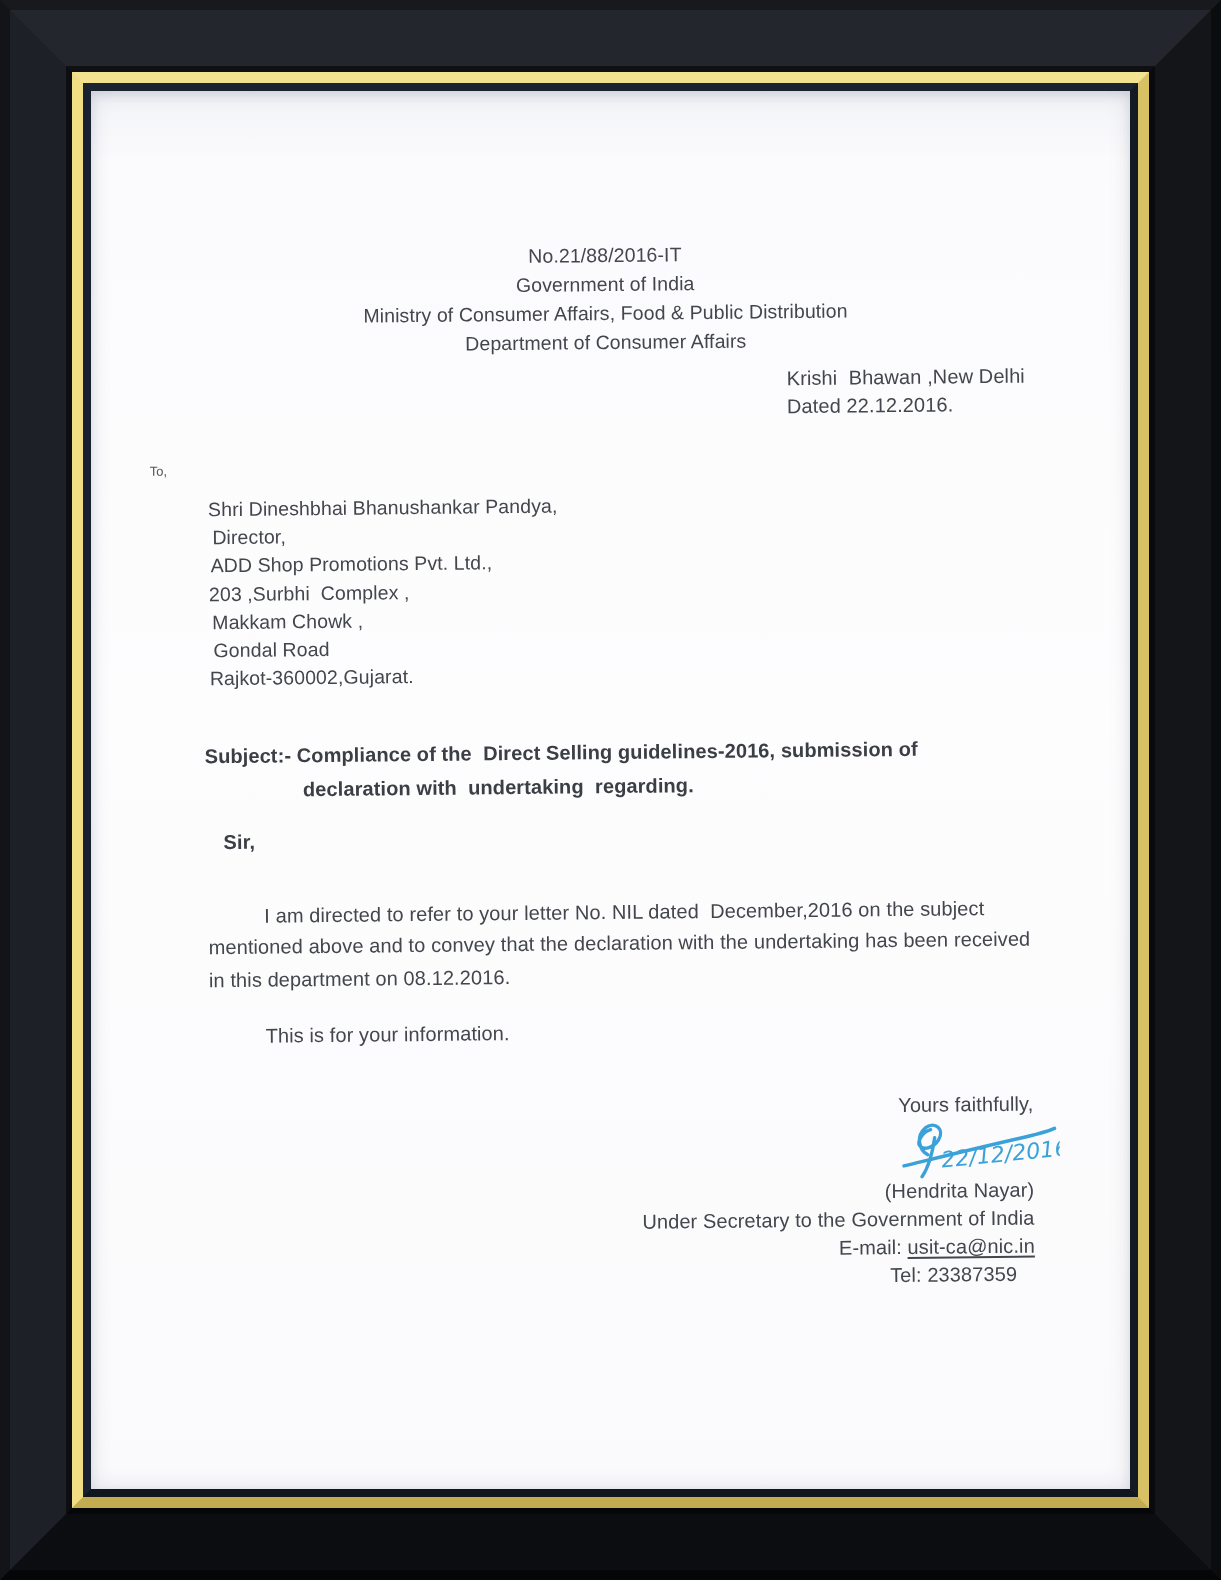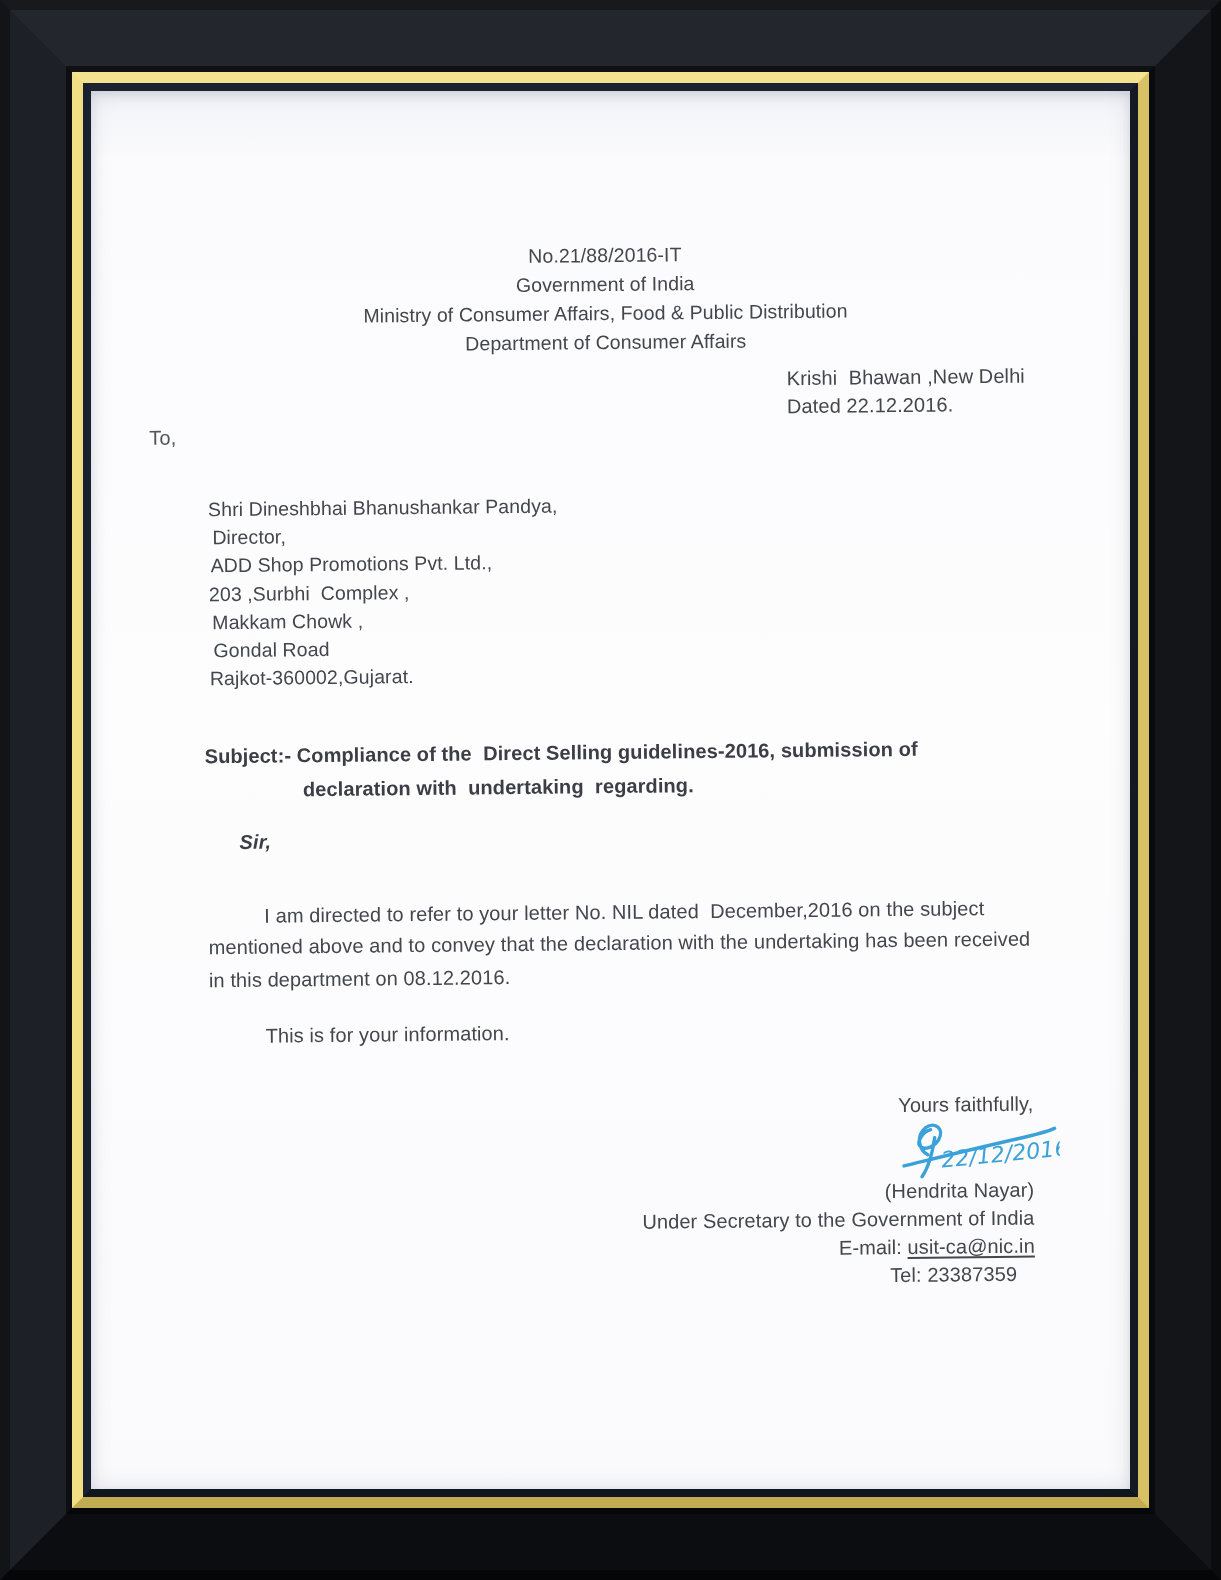--- a/index.html
+++ b/index.html
@@ -54,36 +54,36 @@
           <div>Government of India</div>
           <div>Ministry of Consumer Affairs, Food &amp; Public Distribution</div>
           <div>Department of Consumer Affairs</div>
         </div>
 
         <div class="place-block">
           <div class="place" style="white-space:pre;">Krishi  Bhawan ,New Delhi</div>
           <div>Dated 22.12.2016.</div>
         </div>
 
-        <div class="t" style="left:62px;top:331px;font-size:20px;color:#52555c;">To,</div>
+        <div class="t" style="left:62px;top:368px;font-size:13px;color:#52555c;">To,</div>
 
         <div class="recipient-block">
           <div style="white-space:pre;">Shri Dineshbhai Bhanushankar Pandya,</div>
           <div style="white-space:pre;padding-left:4px;">Director,</div>
           <div style="white-space:pre;padding-left:2px;">ADD Shop Promotions Pvt. Ltd.,</div>
           <div style="white-space:pre;">203 ,Surbhi  Complex ,</div>
           <div style="white-space:pre;padding-left:3px;">Makkam Chowk ,</div>
           <div style="white-space:pre;padding-left:4px;">Gondal Road</div>
           <div style="white-space:pre;">Rajkot-360002,Gujarat.</div>
         </div>
 
         <div class="t bold" style="left:114px;top:650px;">Subject:- Compliance of the  Direct Selling guidelines-2016, submission of</div>
         <div class="t bold" style="left:212px;top:684px;">declaration with  undertaking  regarding.</div>
 
-        <div class="t bold" style="left:148px;top:736px;font-style:italic;">Sir,</div>
+        <div class="t bold" style="left:132px;top:736px;">Sir,</div>
 
         <div class="t" style="left:172px;top:810px;">I am directed to refer to your letter No. NIL dated  December,2016 on the subject</div>
         <div class="t" style="left:116px;top:841px;">mentioned above and to convey that the declaration with the undertaking has been received</div>
         <div class="t" style="left:116px;top:874px;">in this department on 08.12.2016.</div>
 
         <div class="t" style="left:172px;top:930px;">This is for your information.</div>
 
         <div class="sig-block">
           <div>Yours faithfully,</div>
           <svg class="sig-svg" width="162" height="62" viewBox="0 0 162 62">

